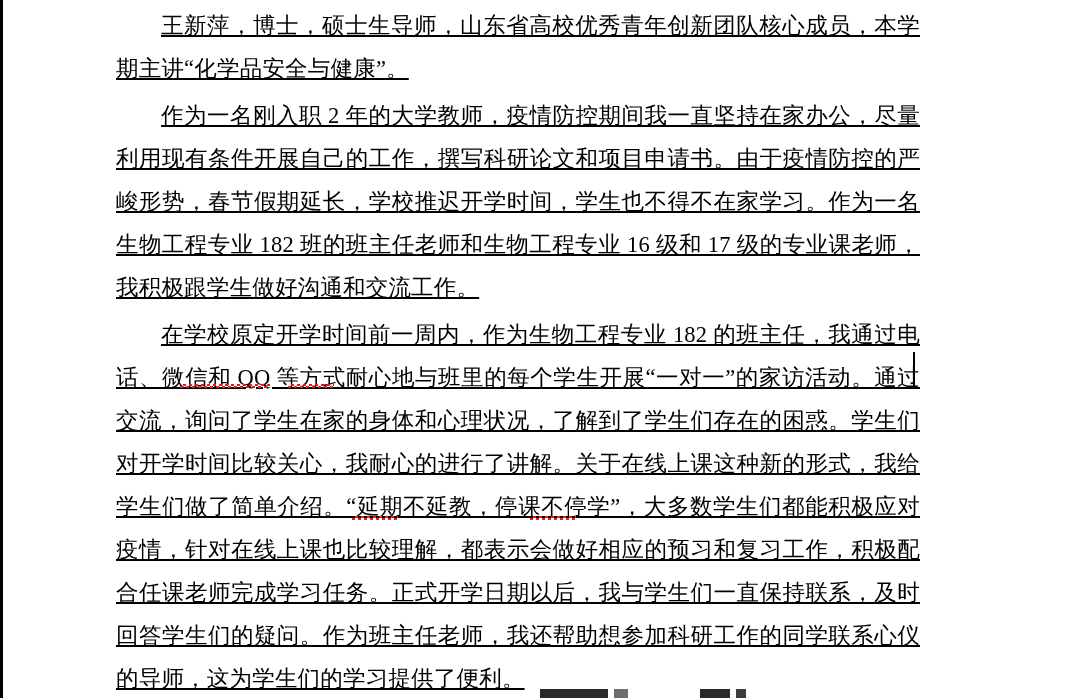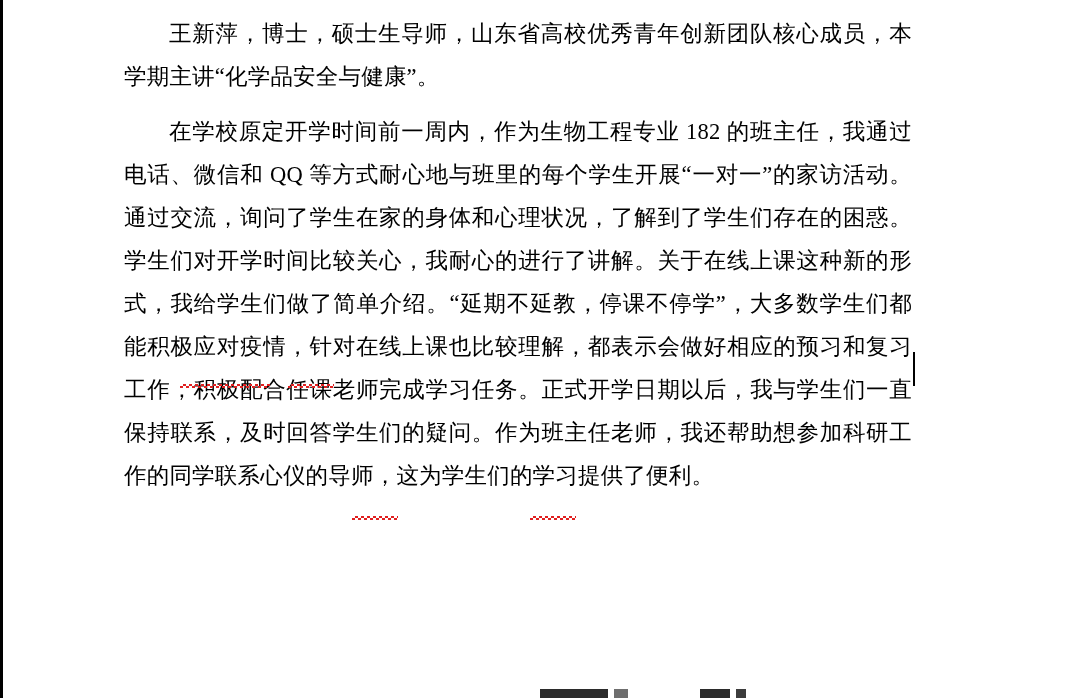--- a/index.html
+++ b/index.html
@@ -29,28 +29,29 @@
     height: 698px;
     background: #000000;
   }
   .doc-body {
     position: absolute;
     left: 112px;
     top: 0px;
     width: 812px;
   }
   .para {
-    margin: 12px;
+    margin: 4px;
     text-indent: 2em;
     font-size: 22.5px;
     line-height: 43px;
     text-align: justify;
     text-justify: inter-ideograph;
     letter-spacing: 0.2px;
     word-break: break-word;
+    text-decoration: underline;
   }
   .para + .para {
     margin-top: 0px;
   }
   
   .squiggle {
     position: absolute;
     height: 4px;
     background-image:
       radial-gradient(circle at 1.5px 3px, #e02020 1.2px, transparent 1.4px),
@@ -88,20 +89,21 @@
 </style>
 </head>
 <body>
 
 <div id="page">
 
   <div class="page-edge-left"></div>
 
   <div class="doc-body">
     <p class="para">王新萍，博士，硕士生导师，山东省高校优秀青年创新团队核心成员，本学期主讲“化学品安全与健康”。</p>
+    <p class="para">作为一名刚入职 2 年的大学教师，疫情防控期间我一直坚持在家办公，尽量利用现有条件开展自己的工作，撰写科研论文和项目申请书。由于疫情防控的严峻形势，春节假期延长，学校推迟开学时间，学生也不得不在家学习。作为一名生物工程专业 182 班的班主任老师和生物工程专业 16 级和 17 级的专业课老师，我积极跟学生做好沟通和交流工作。</p>
     <p class="para">在学校原定开学时间前一周内，作为生物工程专业 182 的班主任，我通过电话、微信和 QQ 等方式耐心地与班里的每个学生开展“一对一”的家访活动。通过交流，询问了学生在家的身体和心理状况，了解到了学生们存在的困惑。学生们对开学时间比较关心，我耐心的进行了讲解。关于在线上课这种新的形式，我给学生们做了简单介绍。“延期不延教，停课不停学”，大多数学生们都能积极应对疫情，针对在线上课也比较理解，都表示会做好相应的预习和复习工作，积极配合任课老师完成学习任务。正式开学日期以后，我与学生们一直保持联系，及时回答学生们的疑问。作为班主任老师，我还帮助想参加科研工作的同学联系心仪的导师，这为学生们的学习提供了便利。</p>
   </div>
 
   <div class="squiggle" style="left:180px; top:384px; width:90px;"></div>
   <div class="squiggle" style="left:288px; top:384px; width:46px;"></div>
   <div class="squiggle" style="left:352px; top:516px; width:46px;"></div>
   <div class="squiggle" style="left:530px; top:516px; width:46px;"></div>
 
   <div class="caret" style="left:913px; top:352px; height:34px;"></div>
 

